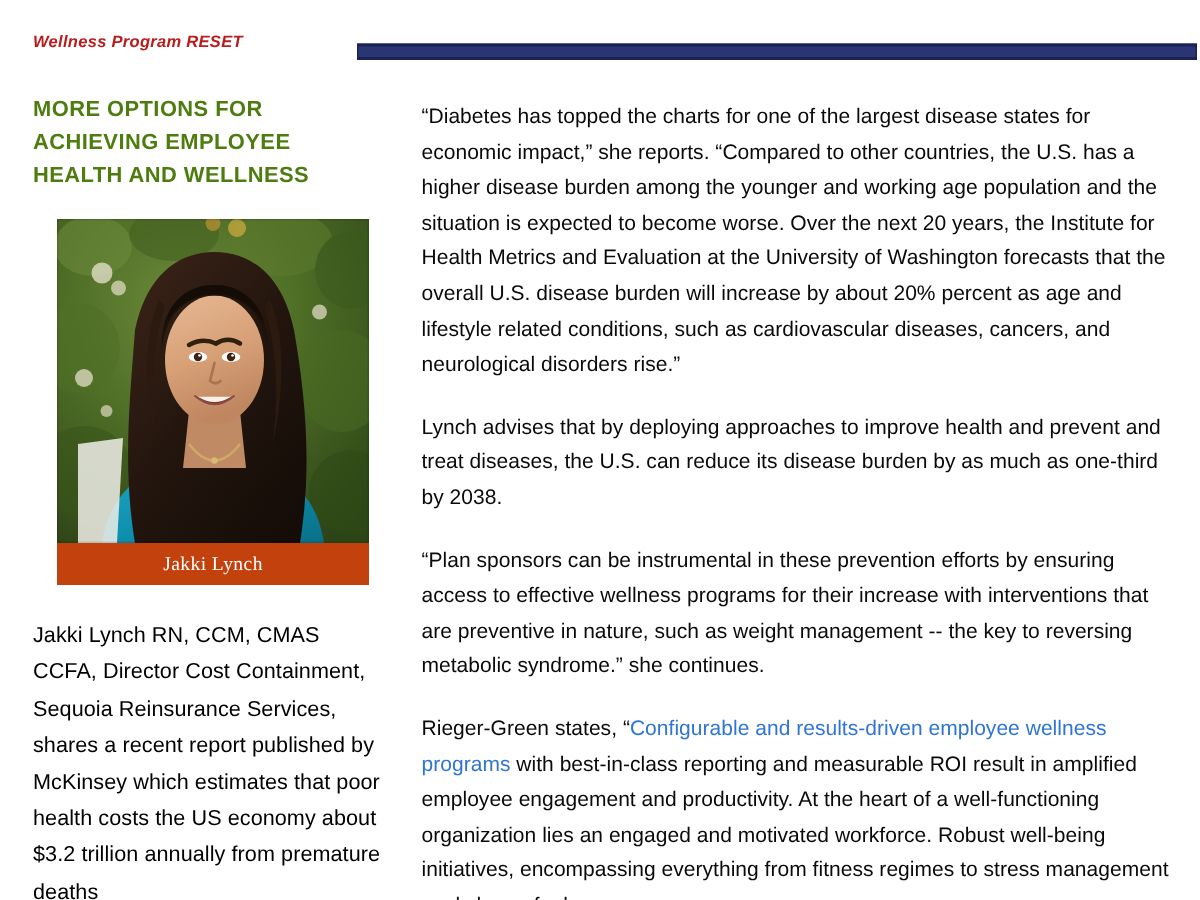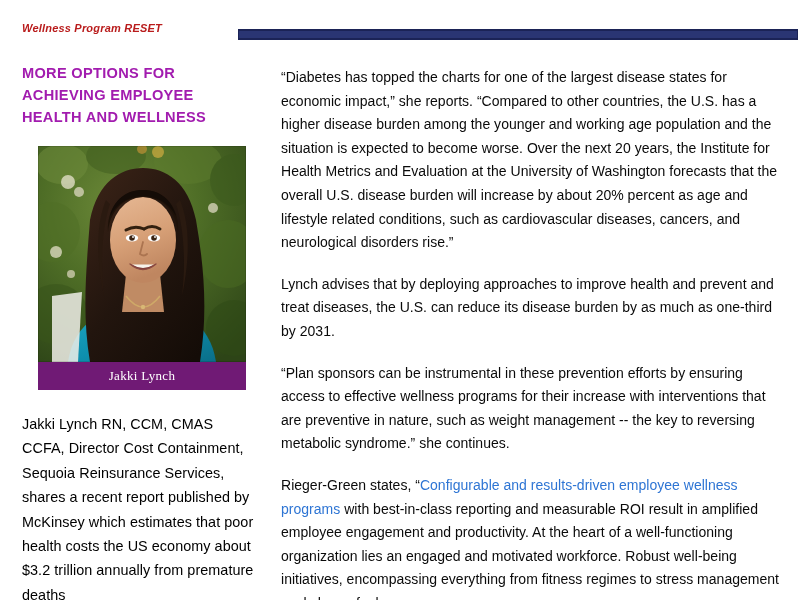--- a/index.html
+++ b/index.html
@@ -65,41 +65,41 @@
     overflow: hidden;
   }
 
   
   .section-heading {
     font-size: 14.6px;
     line-height: 22px;
     font-weight: bold;
     text-transform: uppercase;
     letter-spacing: 0.3px;
-    color: #a21caf;
+    color: #4d7c0f;
     margin: 0 0 18px 0;
   }
 
   
   .portrait-figure {
     margin: 0 0 0 16px;
     width: 208px;
   }
   .portrait-frame {
     width: 208px;
     height: 216px;
     overflow: hidden;
     display: block;
     background: #3c5220;
   }
   .portrait-frame svg { display: block; }
   .portrait-caption {
     width: 208px;
     height: 28px;
-    background: #701a75;
+    background: #c2410c;
     color: #ffffff;
     font-family: "Liberation Serif", serif;
     font-size: 13px;
     line-height: 28px;
     text-align: center;
     letter-spacing: 0.3px;
   }
 
   
   .bio-text {
@@ -225,18 +225,18 @@
     <figcaption class="portrait-caption">Jakki Lynch</figcaption>
   </figure>
 
   <p class="bio-text">Jakki Lynch RN, CCM, CMAS CCFA, Director Cost Containment, Sequoia Reinsurance Services, shares a recent report published by McKinsey which estimates that poor health costs the US economy about $3.2 trillion annually from premature deaths</p>
 </div>
 
 <div class="right-col">
 
   <p class="article-para">“Diabetes has topped the charts for one of the largest disease states for economic impact,” she reports. “Compared to other countries, the U.S. has a higher disease burden among the younger and working age population and the situation is expected to become worse. Over the next 20 years, the Institute for Health Metrics and Evaluation at the University of Washington forecasts that the overall U.S. disease burden will increase by about 20% percent as age and lifestyle related conditions, such as cardiovascular diseases, cancers, and neurological disorders rise.”</p>
 
-  <p class="article-para">Lynch advises that by deploying approaches to improve health and prevent and treat diseases, the U.S. can reduce its disease burden by as much as one-third by 2031.</p>
+  <p class="article-para">Lynch advises that by deploying approaches to improve health and prevent and treat diseases, the U.S. can reduce its disease burden by as much as one-third by 2038.</p>
 
   <p class="article-para">“Plan sponsors can be instrumental in these prevention efforts by ensuring access to effective wellness programs for their increase with interventions that are preventive in nature, such as weight management -- the key to reversing metabolic syndrome.” she continues.</p>
 
   <p class="article-para"><span>Rieger-Green states, “</span><a class="inline-link" href="#">Configurable and results-driven employee wellness programs</a><span> with best-in-class reporting and measurable ROI result in amplified employee engagement and productivity.  At the heart of a well-functioning organization lies an engaged and motivated workforce. Robust well-being initiatives, encompassing everything from fitness regimes to stress management workshops, fuel</span></p>
 </div>
 
 </body></html>

